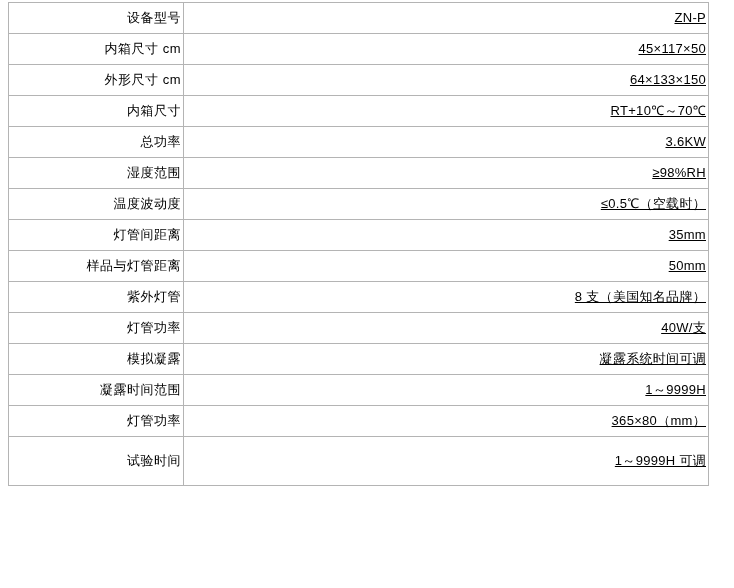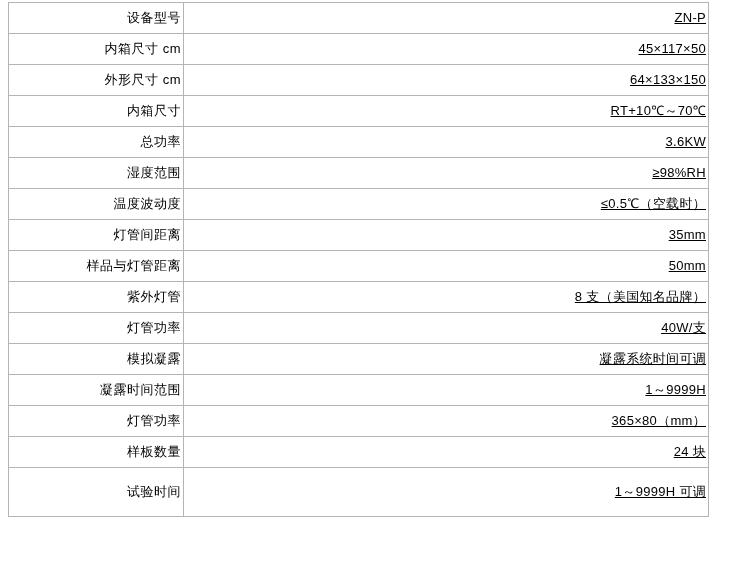--- a/index.html
+++ b/index.html
@@ -127,24 +127,20 @@
       <tr>
         <td class="label">凝露时间范围</td>
         <td class="value">1～9999H</td>
       </tr>
 
       <tr>
         <td class="label">灯管功率</td>
         <td class="value">365×80（mm）</td>
       </tr>
 
-      <tr>
-        <td class="label">样板数量</td>
-        <td class="value">24 块</td>
-      </tr>
 
 
       <tr class="tall">
         <td class="label">试验时间</td>
         <td class="value">1～9999H   可调</td>
       </tr>
 
     </tbody>
   </table>
 

